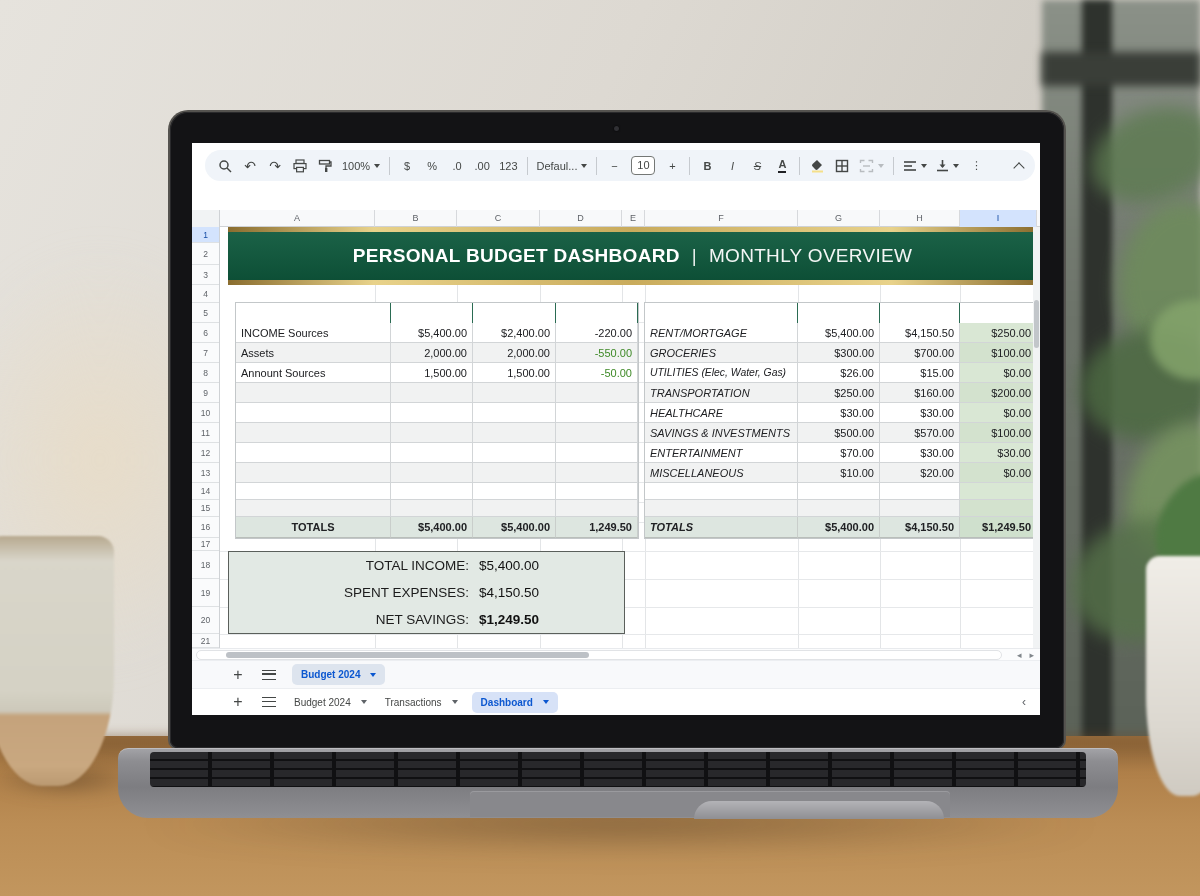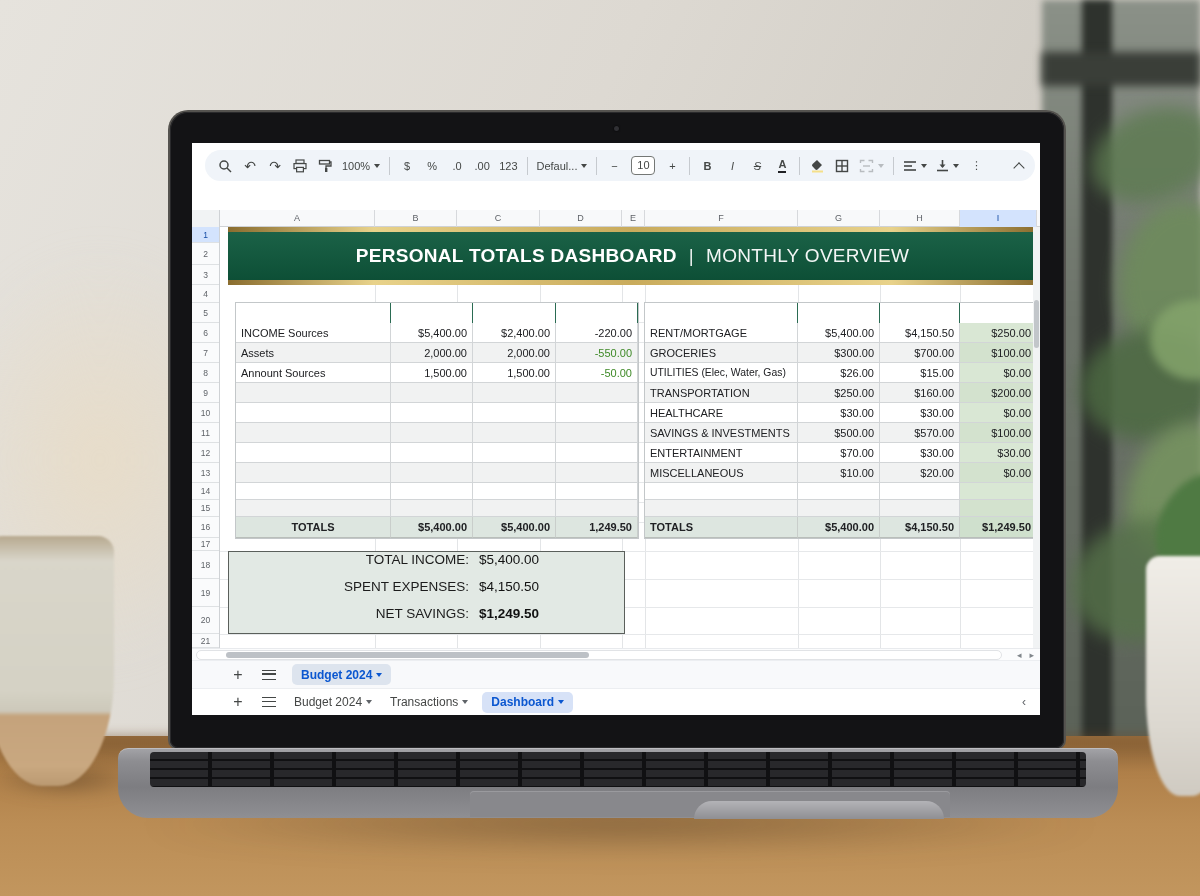--- a/index.html
+++ b/index.html
@@ -133,29 +133,29 @@
   .trow { height:20px; background:#fff; }
   .tbody .trow:nth-child(even) { background:#f1f2f2; }
   .trow.r-sm { height:17px; }
   .t-total { height:21px; background:#dde6e0; font-weight:700; display:flex; }
   .t-total .cell { border-right:1px solid #c9cecb; border-bottom:1px solid #b9beba; }
   .lab { padding-left:5px; }
   .num { justify-content:flex-end; padding-right:5px; }
   .ctr { justify-content:center; }
   .neg-green { color:#3f8a28; }
   .cA { width:155px; } .cB { width:82px; } .cC { width:83px; } .cD { width:82px;text-align:right; }
-  .cF { width:153px; } .cG { width:82px; } .cH { width:80px; } .cI2 { width:77px; }
+  .cF { width:153px;font-style:italic; } .cG { width:82px; } .cH { width:80px; } .cI2 { width:77px; }
   .rem { background:#d9e7d4; }
   .tbody .trow:nth-child(even) .rem { background:#d3e2ce; }
   .t-total .rem-t { background:#cfe0cd; }
   .tbl-outline { box-shadow:0 0 0 1px #c3c7c9; }
 
   .summary { position:absolute; left:36px; top:408px; width:397px; height:83px; background:#e2e9e4;
              border:1.5px solid #5a5f5b; display:flex; flex-direction:column; z-index:3; }
-  .sum-row { flex:1; display:flex; font-size:13.5px; }
+  .sum-row { flex:1; display:flex; align-items:center; font-size:13.5px; }
   .sum-label { width:250px; text-align:right; padding-right:10px; color:#1c1c1c; }
   .sum-value { color:#111; }
   .sum-row.bold .sum-value { font-weight:700; }
 
   .vscroll { position:absolute; left:841px; top:84px; width:7px; height:421px; background:#f1f3f4; z-index:4; }
   .vthumb { position:absolute; left:1px; top:73px; width:5px; height:48px; background:#c2c6ca; border-radius:3px; }
 
   .hscroll-row { position:absolute; left:0; top:505px; width:848px; height:12px; background:#fbfcfd;
                  border-top:1px solid #e8eaed; z-index:4; }
   .htrack { position:absolute; left:4px; top:1px; width:806px; height:10px; background:#fff;
@@ -166,21 +166,21 @@
 
   .tabbar1 { position:absolute; left:0; top:517px; width:848px; height:28px; background:#f8f9fb;
              border-top:1px solid #eceef1; display:flex; align-items:center; z-index:4; }
   .tabbar2 { position:absolute; left:0; top:545px; width:848px; height:27px; background:#ffffff;
              border-top:1px solid #eceef1; display:flex; align-items:center; z-index:4; }
   .tb-icon { color:#444746; font-size:15px; line-height:1; flex:none; display:flex; align-items:center; justify-content:center; }
   .plus { width:16px; margin-left:38px; font-size:16px; }
   .burger { width:14px; height:10px; margin-left:16px; border-top:1.6px solid #444746;
             border-bottom:1.6px solid #444746; position:relative; }
   .burger::after { content:""; position:absolute; left:0; top:2.8px; width:100%; height:1.6px; background:#444746; }
-  .tab { display:flex; align-items:center; font-size:12px; color:#454746; flex:none; }
+  .tab { display:flex; align-items:center; font-size:10px; color:#454746; flex:none;gap:6px; }
   .tab .caret { border-top-color:#5f6368; }
   .tab-pill { height:21px; border-radius:5px; padding:0 9px; display:flex; align-items:center;
               background:#dde4ee; color:#0b57d0; font-weight:700; }
   .tab-pill .caret { border-top-color:#0b57d0; }
   .tabbar1 .tab-pill { margin-left:16px; }
   .tabbar2 .tab-plain { margin-left:18px; }
   .tabbar2 .tab-pill { margin-left:14px; background:#d7e2f7; }
   .back-arrow { margin-left:auto; margin-right:14px; color:#5f6368; font-size:12px; }
 
   svg.icon { display:block; }
@@ -354,21 +354,21 @@
       <div class="rh" style="height:14px">21</div>
     </div>
 
     <div class="vlines strip-row4"></div>
     <div class="vlines strip-bottom"></div>
     <div class="strip-e"></div>
 
     <div class="banner">
       <div class="gold"></div>
       <div class="banner-body">
-        <span class="banner-title">PERSONAL TOTALS DASHBOARD</span>
+        <span class="banner-title">PERSONAL BUDGET DASHBOARD</span>
         <span class="banner-sep">|</span>
         <span class="banner-sub">MONTHLY OVERVIEW</span>
       </div>
       <div class="gold"></div>
     </div>
 
     <div class="btable tbl-outline" style="left:44px; width:402px;">
       <div class="trow thead">
         <div class="cell cA">INCOME SOURCES</div>
         <div class="cell cB">PLANNED</div>

